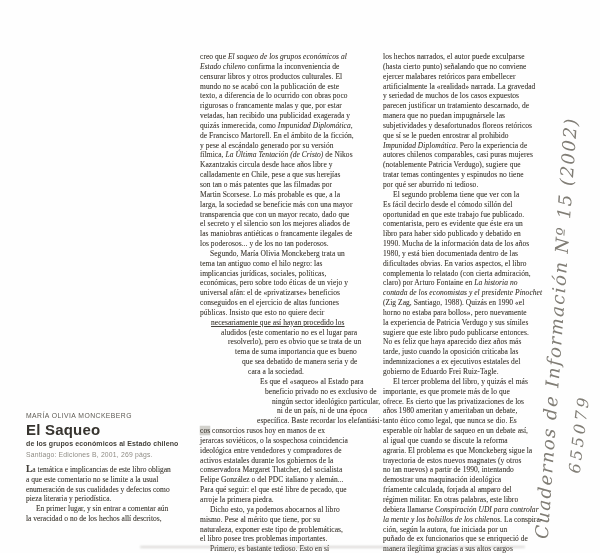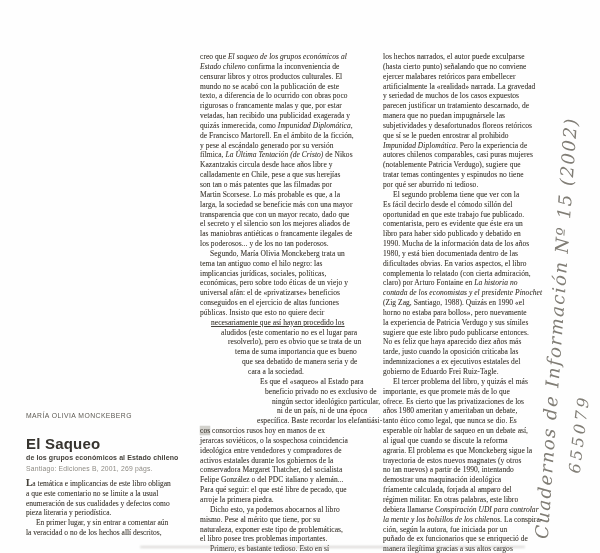--- a/index.html
+++ b/index.html
@@ -17,21 +17,21 @@
   .tl i { font-style:italic; }
   .tl .mark { background:#d2d1cc; box-shadow:0 0 1px #b7b5b0; }
 
   #book-block { position:absolute; left:26px; top:412px; width:180px; }
   .author {
     font-family:"Liberation Sans", sans-serif; font-size:6.8px; color:#5c5952;
     letter-spacing:0.45px;
   }
   .title {
     font-family:"Liberation Sans", sans-serif; font-weight:bold; font-size:15px;
-    color:#37342f; margin-top:16px; letter-spacing:0.2px;
+    color:#37342f; margin-top:2px; letter-spacing:0.2px;
   }
   .subtitle {
     font-family:"Liberation Sans", sans-serif; font-weight:bold; font-size:7px;
     color:#45423c; margin-top:2px; letter-spacing:0.1px;
   }
   .edition {
     font-family:"Liberation Sans", sans-serif; font-size:6.8px; color:#8e8b84;
     margin-top:4px; letter-spacing:0.2px;
   }
   .intro {

